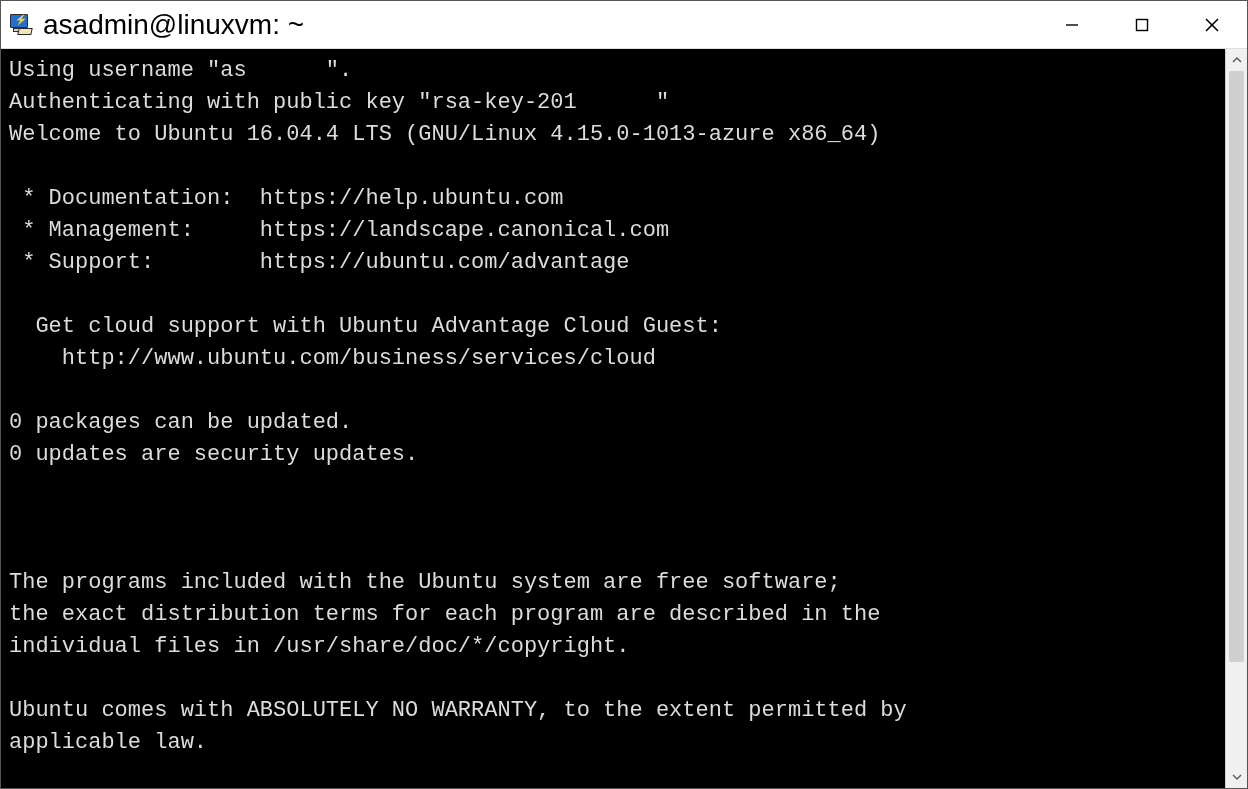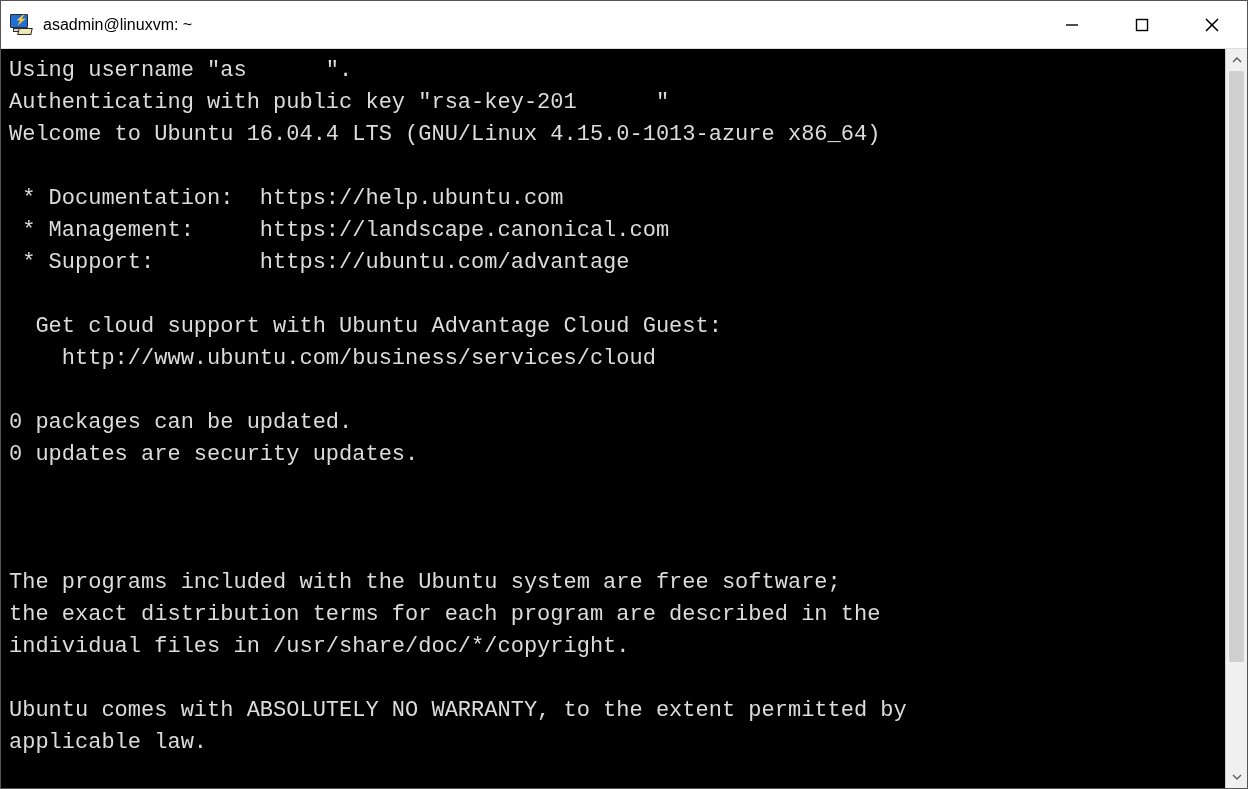--- a/index.html
+++ b/index.html
@@ -23,21 +23,21 @@
     background: #ffffff;
     border-bottom: 1px solid #ddd;
     user-select: none;
   }
   .titlebar .icon-slot {
     width: 40px; height: 48px;
     display: flex; align-items: center; justify-content: center;
   }
   .titlebar .title-text {
     flex: 1;
-    font-size: 16px;
+    font-size: 28px;
     color: #000;
     padding-left: 2px;
   }
   .titlebar .controls {
     display: flex;
     height: 100%;
   }
   .titlebar .ctrl {
     width: 70px; height: 100%;
     display: flex; align-items: center; justify-content: center;

